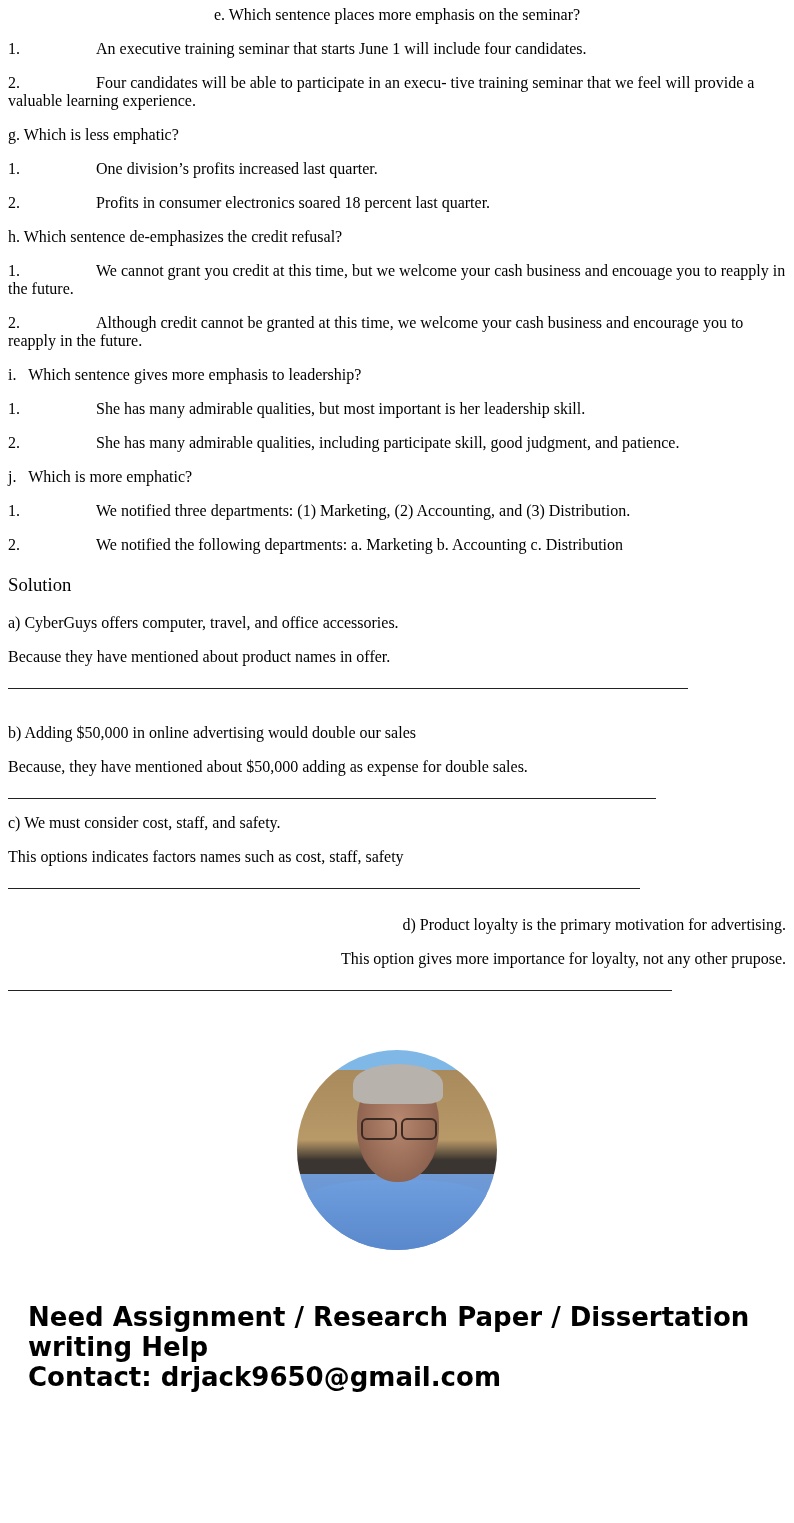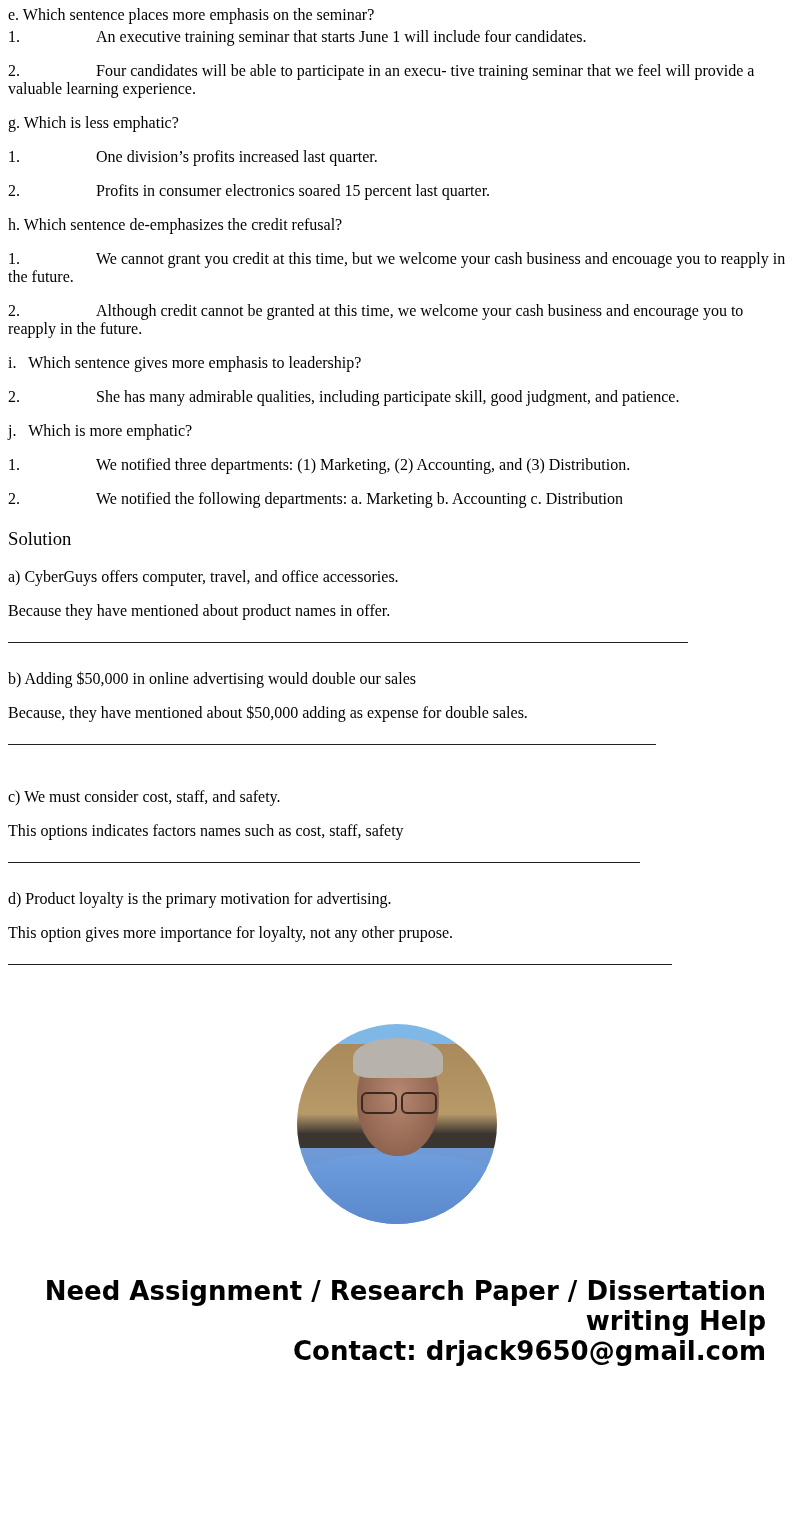--- a/index.html
+++ b/index.html
@@ -4,21 +4,21 @@
 <style>
   html, body { margin: 0; padding: 0; background: #ffffff; }
   body {
     width: 794px;
     font-family: "Liberation Serif", serif;
     font-size: 16px;
     color: #000;
   }
   .content { padding: 0 8px; }
   p { margin: 0; line-height: 18px; }
-  .q { margin-top: 6px; margin-bottom: 4px; }
+  .q { margin-top: 6px; margin-bottom: 16px; text-align: center; }
   .item { margin-bottom: 16px; }
   .item .num { display: inline-block; width: 88px; }
   .first { margin-top: 6px; }
   h3.solution {
     font-size: 18.7px; font-weight: normal; margin: 20px 0 18px 0; line-height: 22px;
   }
   .ans { margin-bottom: 16px; }
   .rule-wrap { height: 34px; position: relative; margin-bottom: 0; }
   .rule { position: absolute; left: 0; top: 22px; border-top: 1px solid #222; }
   .avatar-wrap { display: flex; justify-content: center; margin-top: 48px; }
@@ -42,86 +42,87 @@
   }
   .avatar .glasses span.l { left: 0; }
   .avatar .glasses span.r { right: 0; }
   .avatar .shirt {
     position: absolute; left: 0; bottom: 0; width: 200px; height: 70px;
     background: linear-gradient(180deg, #6e9ede, #5a88cc);
     border-radius: 40% 40% 0 0;
   }
   .promo {
     font-family: "DejaVu Sans", sans-serif;
-    font-weight: bold; font-size: 26px; line-height: 30px; text-align: right;
+    font-weight: bold; font-size: 26px; line-height: 30px; text-align: left;
     margin-top: 52px; padding: 0 20px;
   }
 </style>
 </head>
 <body>
 
 <div class="content">
 
   <div>
     <p class="q first">e. Which sentence places more emphasis on the seminar?</p>
     <p class="item"><span class="num">1.</span><span>An executive training seminar that starts June 1 will include four candidates.</span></p>
     <p class="item"><span class="num">2.</span><span>Four candidates will be able to participate in an execu- tive training seminar that we feel will provide a valuable learning experience.</span></p>
   </div>
 
 
   <div>
     <p class="item">g. Which is less emphatic?</p>
     <p class="item"><span class="num">1.</span><span>One division’s profits increased last quarter.</span></p>
-    <p class="item"><span class="num">2.</span><span>Profits in consumer electronics soared 15 percent last quarter.</span></p>
+    <p class="item"><span class="num">2.</span><span>Profits in consumer electronics soared 18 percent last quarter.</span></p>
   </div>
 
   <div>
     <p class="item">h. Which sentence de-emphasizes the credit refusal?</p>
     <p class="item"><span class="num">1.</span><span>We cannot grant you credit at this time, but we welcome your cash business and encouage you to reapply in the future.</span></p>
     <p class="item"><span class="num">2.</span><span>Although credit cannot be granted at this time, we welcome your cash business and encourage you to reapply in the future.</span></p>
   </div>
 
   <div>
     <p class="item" style="white-space:pre;">i.   Which sentence gives more emphasis to leadership?</p>
+    <p class="item"><span class="num">1.</span><span>She has many admirable qualities, but most important is her leadership skill.</span></p>
     <p class="item"><span class="num">2.</span><span>She has many admirable qualities, including participate skill, good judgment, and patience.</span></p>
   </div>
 
   <div>
     <p class="item" style="white-space:pre;">j.   Which is more emphatic?</p>
     <p class="item"><span class="num">1.</span><span>We notified three departments: (1) Marketing, (2) Accounting, and (3) Distribution.</span></p>
     <p class="item" style="margin-bottom:16px;"><span class="num">2.</span><span>We notified the following departments: a. Marketing b. Accounting c. Distribution</span></p>
   </div>
 
   <h3 class="solution">Solution</h3>
 
   <div>
     <p class="ans">a) CyberGuys offers computer, travel, and office accessories.</p>
     <p>Because they have mentioned about product names in offer.</p>
     <div class="rule-wrap">
         <div class="rule" style="width:680px;"></div>
       </div>
   </div>
 
-  <div style="margin-top:16px;">
+  <div style="margin-top:24px;">
     <p class="ans">b) Adding $50,000 in online advertising would double our sales</p>
     <p>Because, they have mentioned about $50,000 adding as expense for double sales.</p>
     <div class="rule-wrap">
         <div class="rule" style="width:648px;"></div>
       </div>
   </div>
 
-  <div style="margin-top:32px;">
+  <div style="margin-top:4px;">
     <p class="ans">c) We must consider cost, staff, and safety.</p>
     <p>This options indicates factors names such as cost, staff, safety</p>
     <div class="rule-wrap">
         <div class="rule" style="width:632px;"></div>
       </div>
   </div>
 
-  <div style="margin-top:16px;">
+  <div style="margin-top:16px;text-align:right;">
     <p class="ans">d) Product loyalty is the primary motivation for advertising.</p>
     <p>This option gives more importance for loyalty, not any other prupose.</p>
     <div class="rule-wrap">
         <div class="rule" style="width:664px;"></div>
       </div>
   </div>
 
   <div class="avatar-wrap">
     <div class="avatar">
       <div class="shirt"></div>

